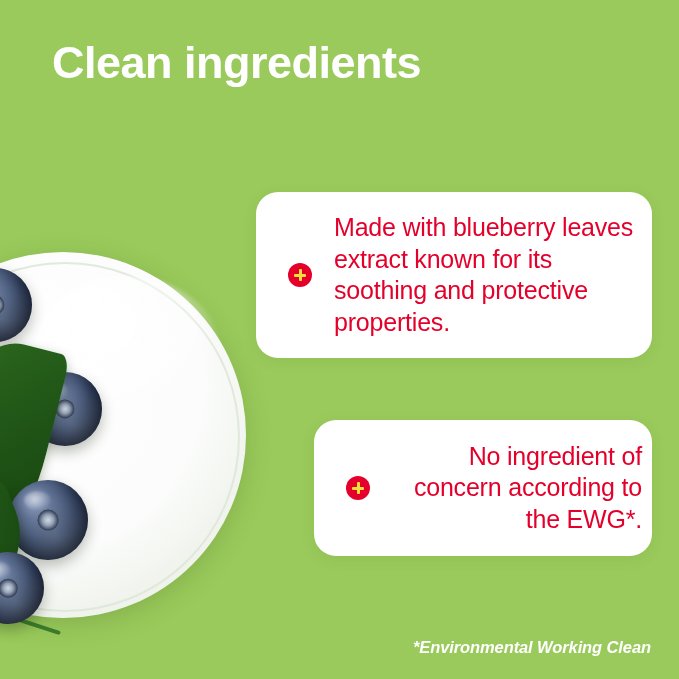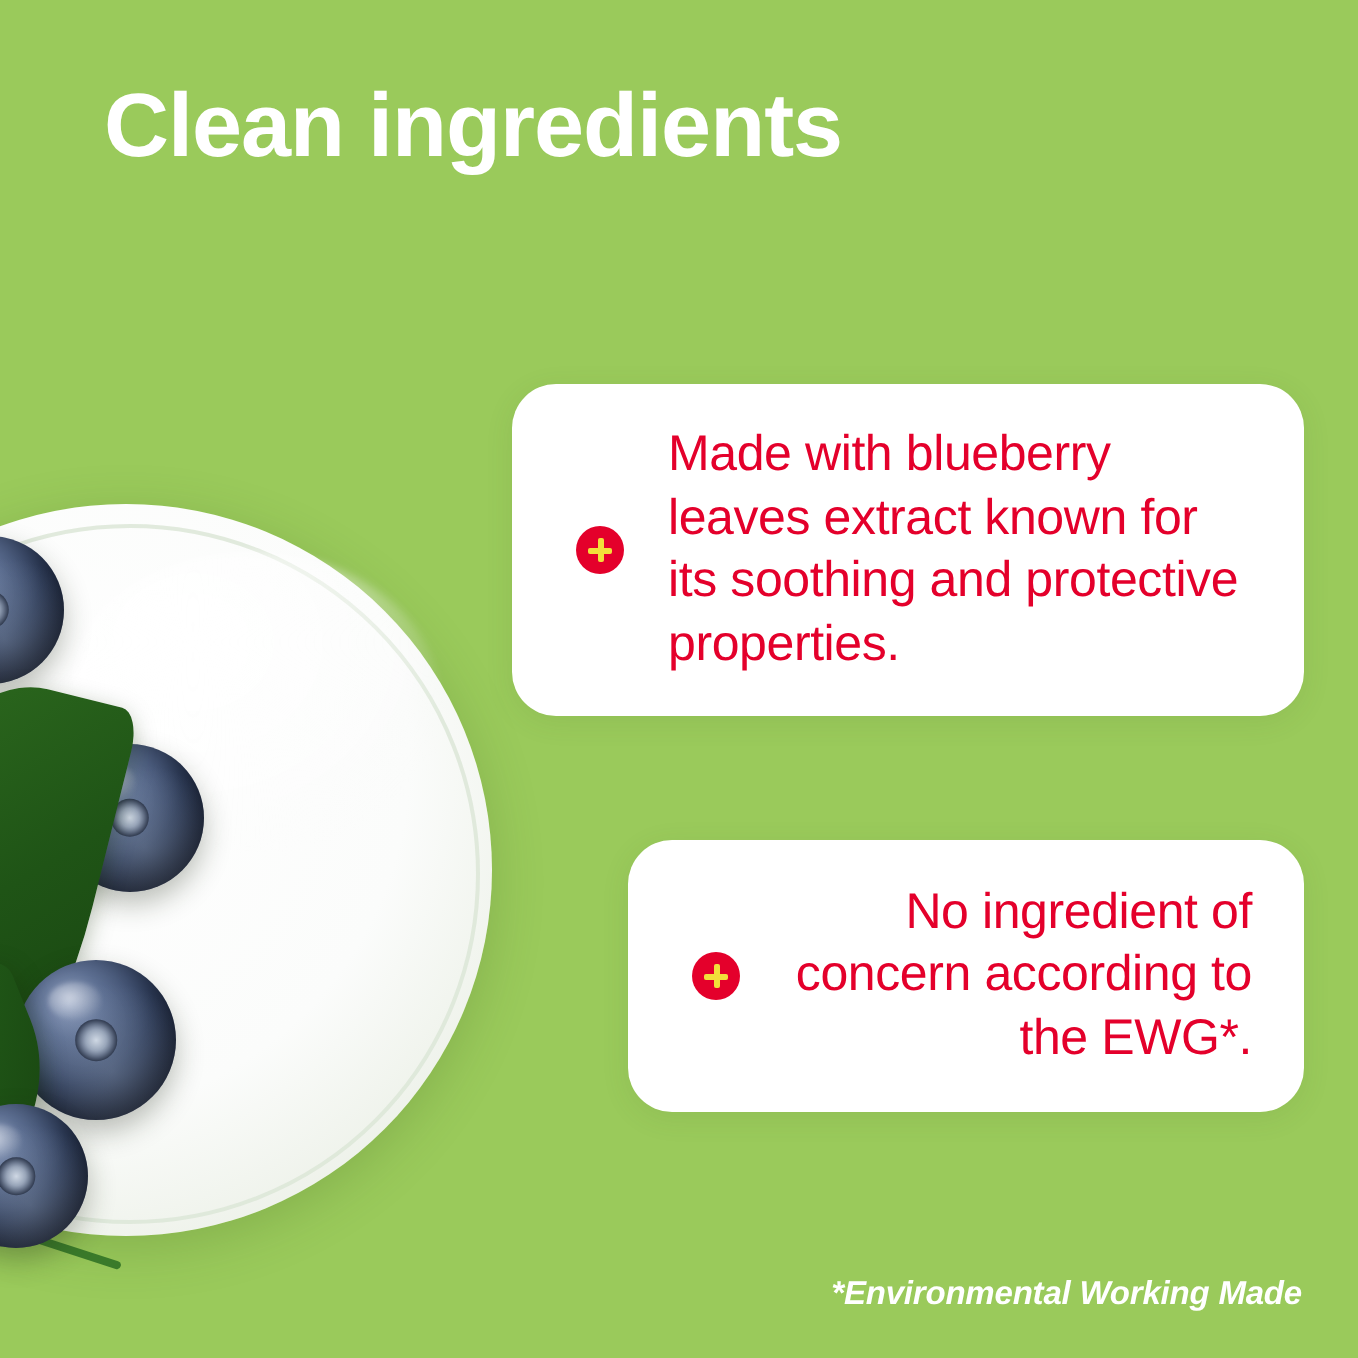--- a/index.html
+++ b/index.html
@@ -192,21 +192,21 @@
   }
   .plus-badge .bar-v {
     left: 10.5px; top: 6px;
     width: 3px; height: 12px;
   }
   .card-text {
     color: #e4002b;
     font-size: 25px;
     line-height: 1.26;
     letter-spacing: -0.2px;
-    padding-right: 26px;
+    padding-right: 10px;
   }
 
   
   .footnote {
     position: absolute;
     right: 28px;
     bottom: 22px;
     color: #ffffff;
     font-size: 16.5px;
     font-style: italic;
@@ -260,15 +260,15 @@
   </div>
 
   <div class="card card-2">
     <div class="plus-badge">
       <div class="bar-h"></div>
       <div class="bar-v"></div>
     </div>
     <div class="card-text">No ingredient of concern according to the EWG*.</div>
   </div>
 
-  <div class="footnote">*Environmental Working Made</div>
+  <div class="footnote">*Environmental Working Clean</div>
 
 </div>
 
 </body></html>

